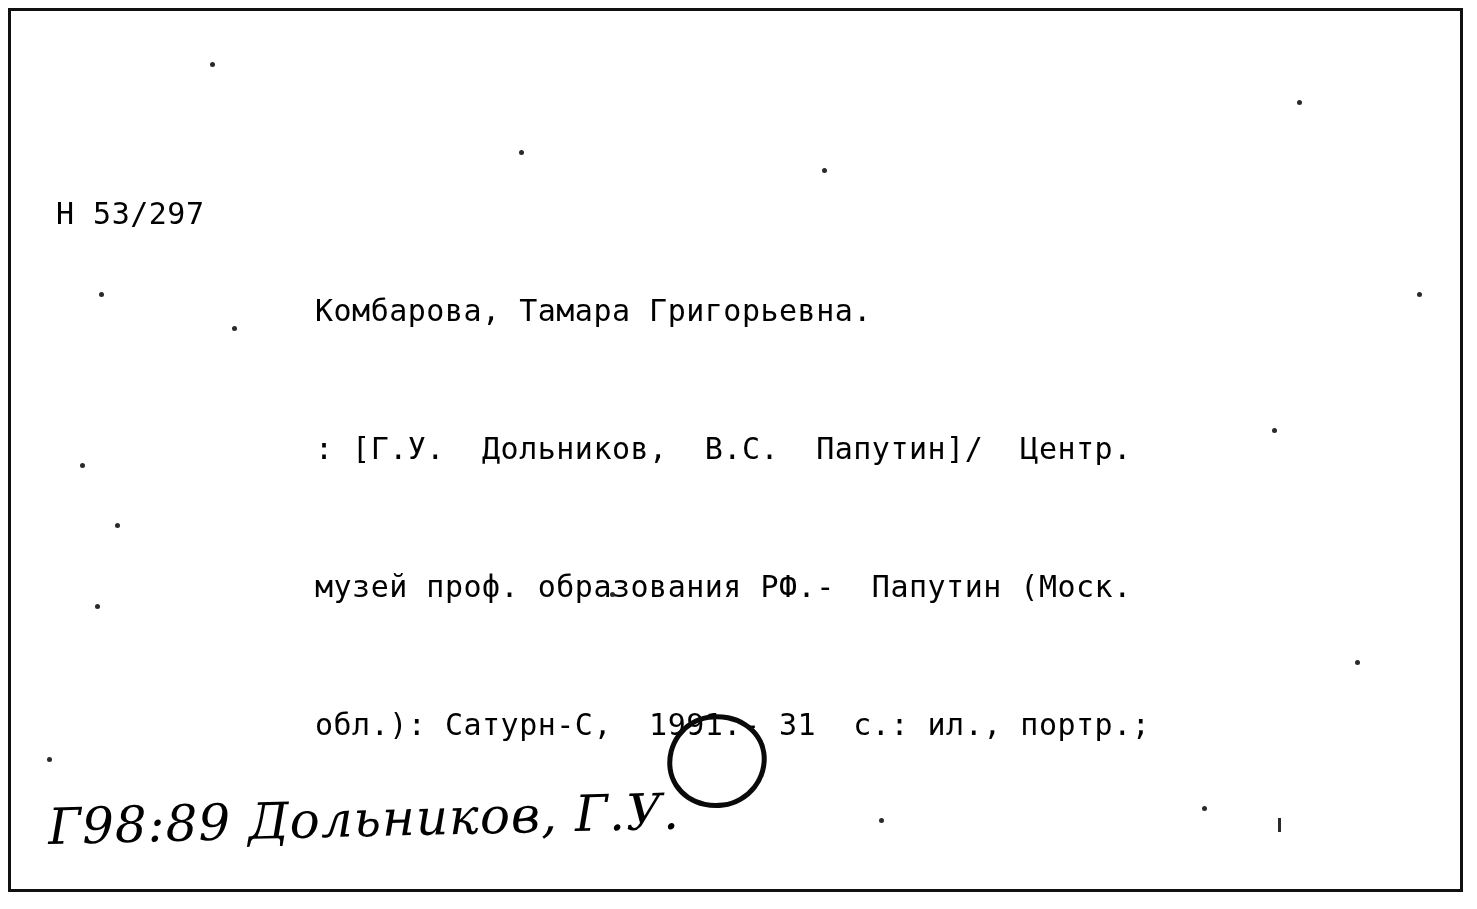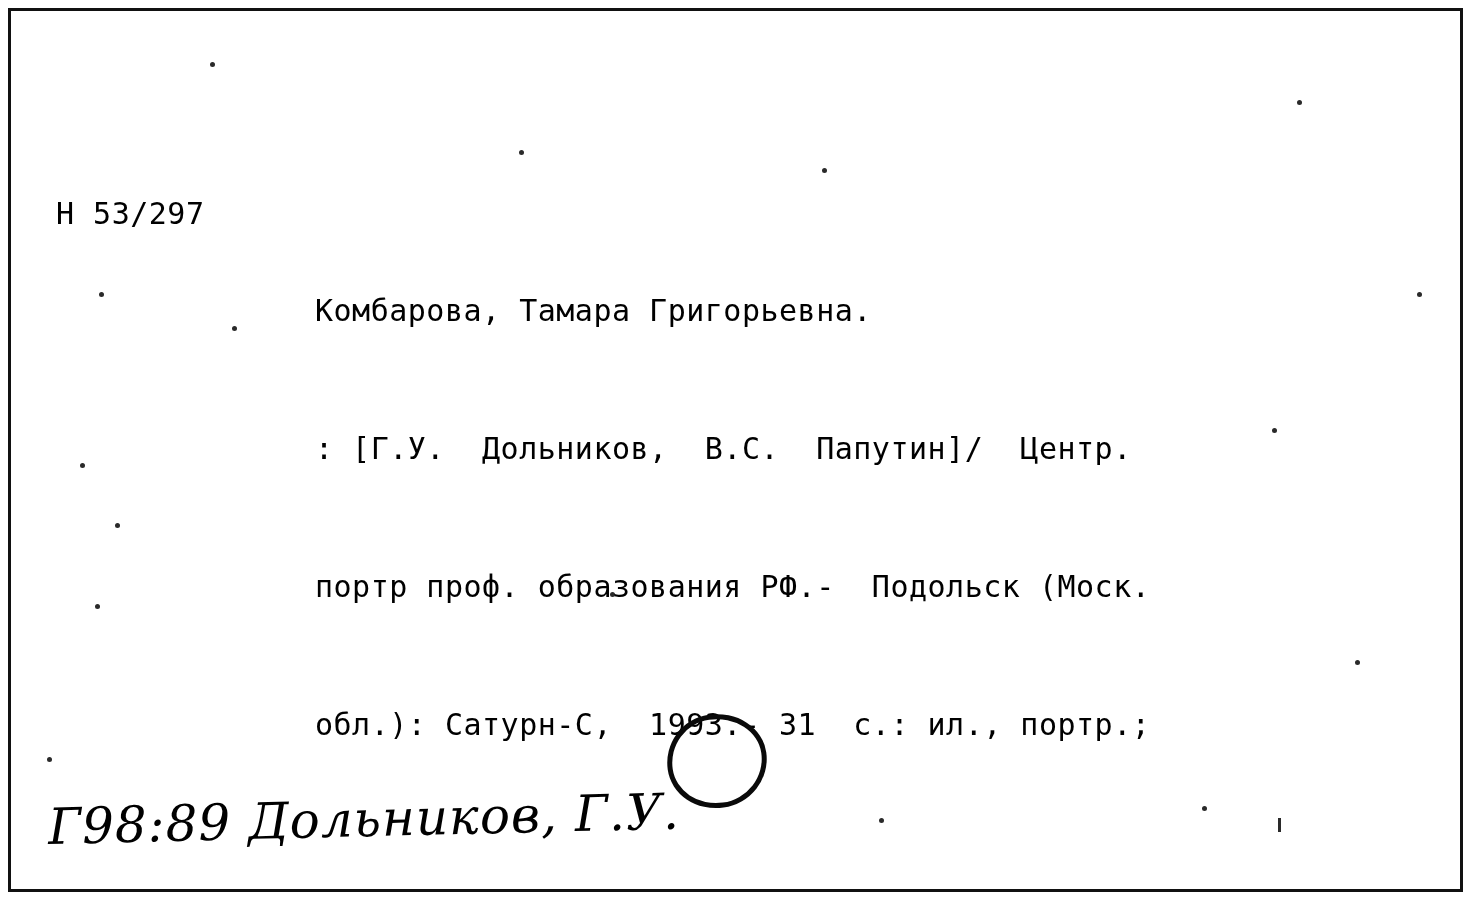--- a/index.html
+++ b/index.html
@@ -117,22 +117,22 @@
   <div class="speck" style="left:1202px;top:806px;width:5px;height:5px;"></div>
   <div class="speck" style="left:47px;top:757px;width:5px;height:5px;"></div>
   <div class="speck" style="left:879px;top:818px;width:5px;height:5px;"></div>
   <div class="dash" style="left:1278px;top:818px;width:3px;height:14px;"></div>
 
   <div class="typed call-number">Н 53/297</div>
 
   <div class="typed body-block">
     <div class="line">Комбарова, Тамара Григорьевна.</div>
     <div class="line">: [Г.У.  Дольников,  В.С.  Папутин]/  Центр.</div>
-    <div class="line">портр проф. образования РФ.-  Подольск (Моск.</div>
-    <div class="line">обл.): Сатурн-С,  1993.- 31  с.: ил., портр.;</div>
+    <div class="line">музей проф. образования РФ.-  Папутин (Моск.</div>
+    <div class="line">обл.): Сатурн-С,  1991.- 31  с.: ил., портр.;</div>
     
     
     
     
   </div>
 
   <div class="typed holdings">
   </div>
 
   <div class="circle-mark"></div>

